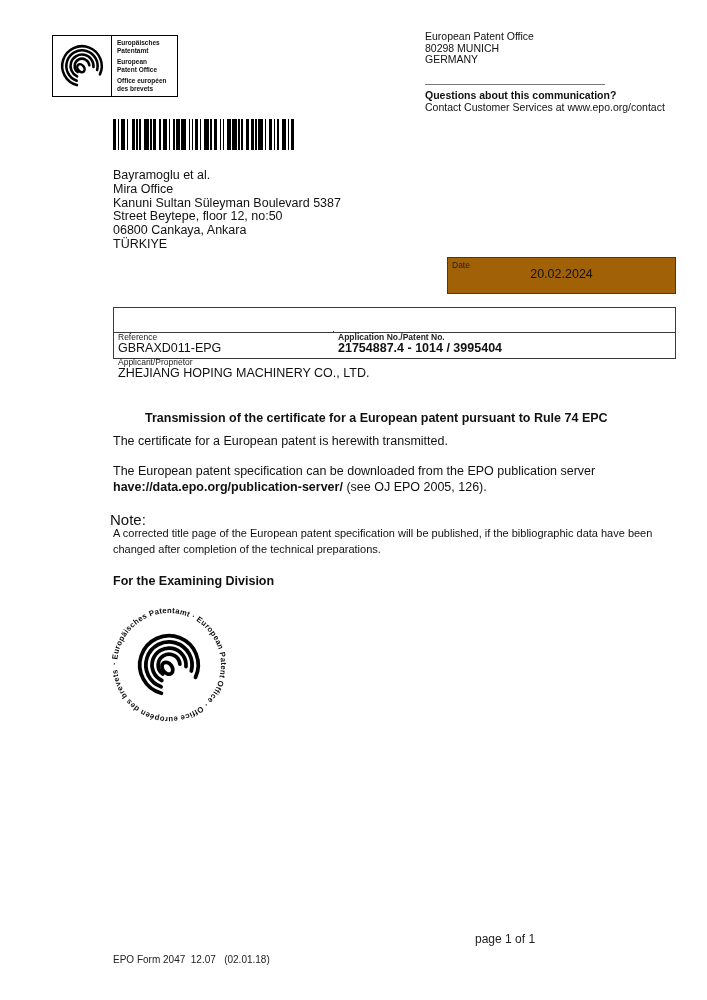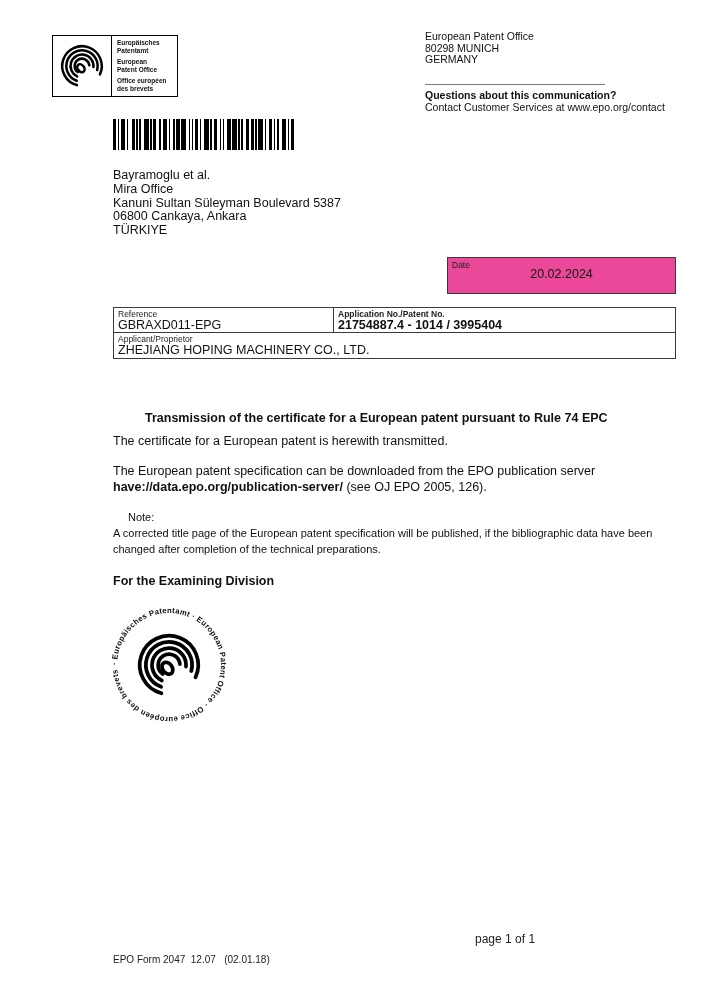--- a/index.html
+++ b/index.html
@@ -37,44 +37,44 @@
   .questions-contact { left: 425px; top: 101px; font-size: 10.5px; }
 
   
   .barcode { left: 113px; top: 119px; width: 182px; height: 31px; display: flex; overflow: hidden; }
   .barcode .bar { height: 31px; background: #000; flex: none; }
   .recipient { left: 113px; top: 169px; font-size: 12.5px; line-height: 13.8px; }
 
   
   .date-box {
     left: 447px; top: 257px; width: 229px; height: 37px;
-    border: 1.2px solid #3a3a3a; box-sizing: border-box; background: #ec4899;
+    border: 1.2px solid #3a3a3a; box-sizing: border-box; background: #a16207;
   }
   .date-label { position: absolute; left: 4px; top: 2px; font-size: 8.5px; color: #222; }
   .date-value { position: absolute; left: 0; right: 0; top: 9px; text-align: center; font-size: 12.5px; }
 
   
   .info-table {
     left: 113px; top: 307px; width: 563px;
     border: 1.2px solid #3a3a3a; box-sizing: border-box; background: #fff;
   }
   .it-row { display: flex; height: 25px; box-sizing: border-box; }
   .it-row.first { border-bottom: 1.2px solid #3a3a3a; }
-  .it-cell { padding: 1px 0 0 4px; box-sizing: border-box; }
+  .it-cell { padding: 1px 0 0 4px; box-sizing: border-box; margin-top: 23px; }
   .it-cell.ref { width: 220px; border-right: 1.2px solid #3a3a3a; }
   .it-cell.app { flex: 1; font-weight: bold; }
   .it-label { font-size: 8.5px; line-height: 10px; color: #222; }
   .it-value { font-size: 12.5px; line-height: 13px; }
 
   
   .subject { left: 113px; top: 411px; width: 575px; font-size: 12.5px; font-weight: bold; margin-left: 32px; }
   .para1 { left: 113px; top: 434px; width: 575px; font-size: 12.5px; }
   .para-download { left: 113px; top: 464px; width: 575px; font-size: 12.5px; line-height: 15.5px; }
   .para-download b { font-weight: bold; }
-  .note-label { left: 128px; top: 511px; font-size: 11px; }
+  .note-label { left: 110px; top: 511px; font-size: 15px; }
   .note-text { left: 113px; top: 526px; width: 574px; font-size: 11px; line-height: 15.5px; }
   .signature { left: 113px; top: 574px; font-size: 12.5px; font-weight: bold; }
 
   
   .seal { left: 105px; top: 601px; width: 128px; height: 128px; }
   .seal text { font-family: "Liberation Sans", "DejaVu Sans", sans-serif; font-size: 7.8px; font-weight: bold; letter-spacing: 0.35px; fill: #0d0d0d; }
 
   
   .footer-form { left: 113px; top: 954px; font-size: 10px; color: #222; white-space: pre; }
   .footer-page { left: 475px; top: 932px; font-size: 12px; color: #222; }
@@ -162,20 +162,21 @@
       <div class="bar" style="width: 1.55px; margin-right: 3.1px;"></div>
       <div class="bar" style="width: 4.65px; margin-right: 1.55px;"></div>
       <div class="bar" style="width: 1.55px; margin-right: 1.55px;"></div>
       <div class="bar" style="width: 3.1px; margin-right: 3.1px;"></div>
     </div>
 
   <div class="abs recipient">
     <div>Bayramoglu et al.</div>
     <div>Mira Office</div>
     <div>Kanuni Sultan Süleyman Boulevard 5387</div>
+    <div>Street Beytepe, floor 12, no:50</div>
     <div>06800 Cankaya, Ankara</div>
     <div>TÜRKIYE</div>
   </div>
 
   <div class="abs date-box">
     <div class="date-label">Date</div>
     <div class="date-value">20.02.2024</div>
   </div>
 
   <div class="abs info-table">

